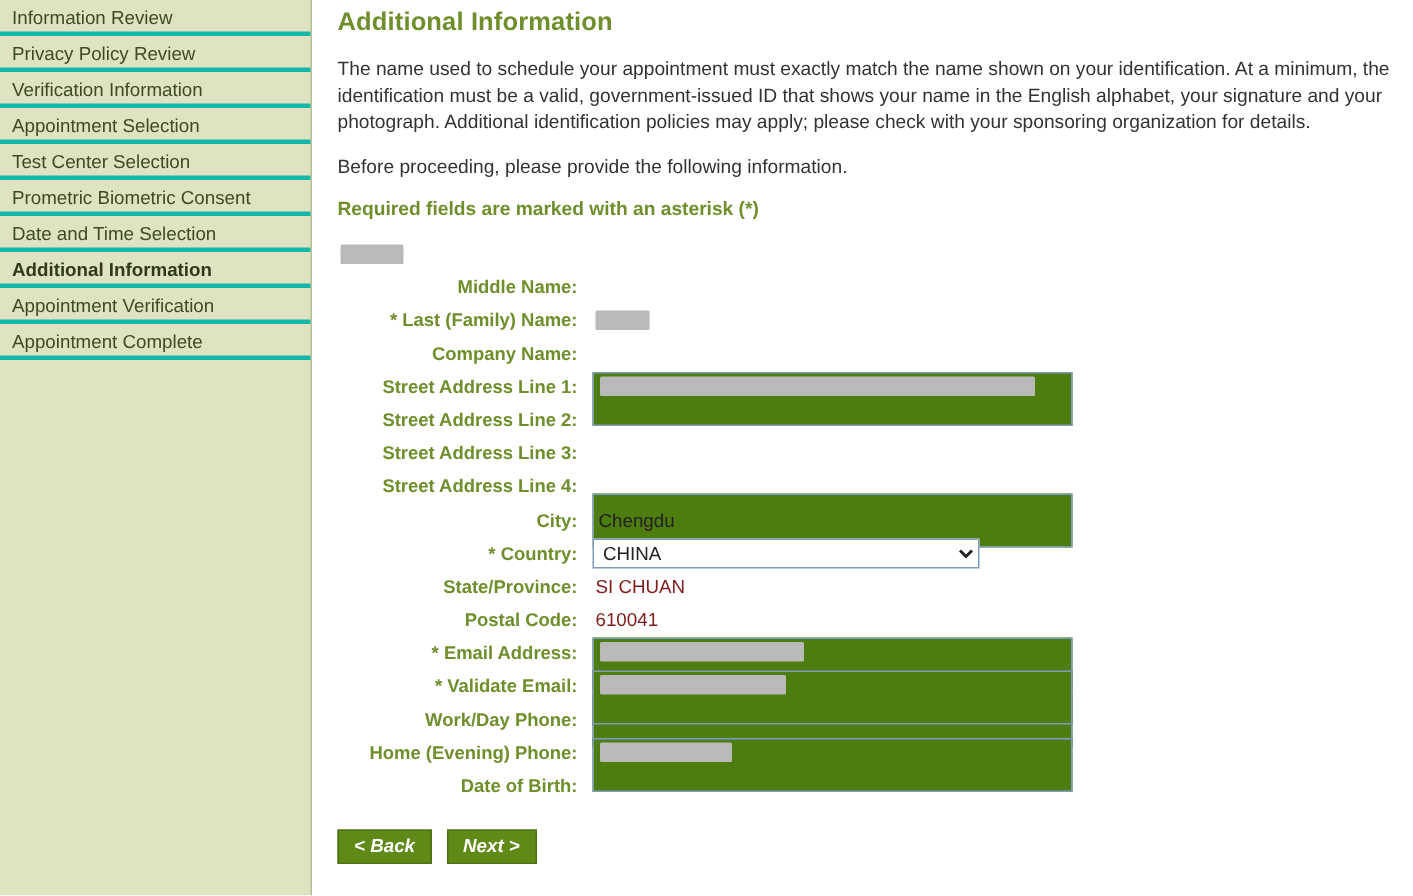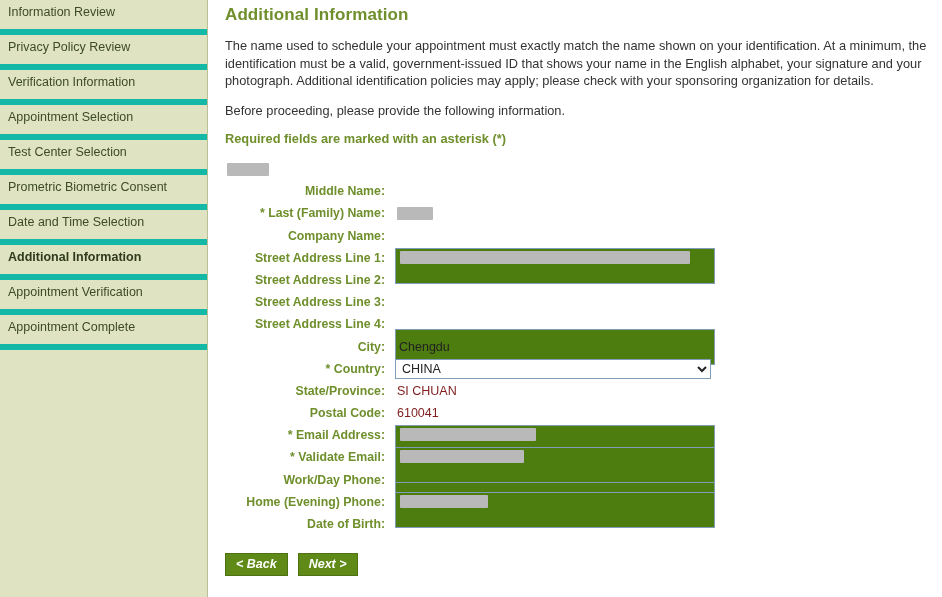--- a/index.html
+++ b/index.html
@@ -26,26 +26,26 @@
     position: absolute;
     left: 0;
     top: 0;
     width: 208px;
     height: 597px;
     background: #dfe3c2;
     border-right: 1px solid #b9bf95;
     box-sizing: border-box;
   }
   .nav-item {
-    height: 35px;
+    height: 24px;
     line-height: 24.4px;
     padding-left: 8px;
     font-size: 12.5px;
     color: #3d4a25;
-    border-bottom: 6px solid #14b8a6;
+    border-bottom: 3px solid #14b8a6;
     box-sizing: border-box;
     white-space: nowrap;
     overflow: hidden;
   }
   .nav-item.current {
     font-weight: bold;
     color: #2f3a1c;
   }
 
   
@@ -110,21 +110,21 @@
     height: 36px;
     font-family: "Liberation Sans", sans-serif;
     font-size: 12.5px;
     color: #222;
     border: 1px solid #7f9db9;
     background: #4d7c0f;
     padding: 1px 3px;
     box-sizing: border-box;
   }
   select.sel {
-    width: 316px;
+    width: 258px;
     height: 20px;
     font-family: "Liberation Sans", sans-serif;
     font-size: 12.5px;
     color: #222;
     border: 1px solid #7f9db9;
     background: #ffffff;
     padding: 0 2px;
     box-sizing: border-box;
   }
   .static-val {

